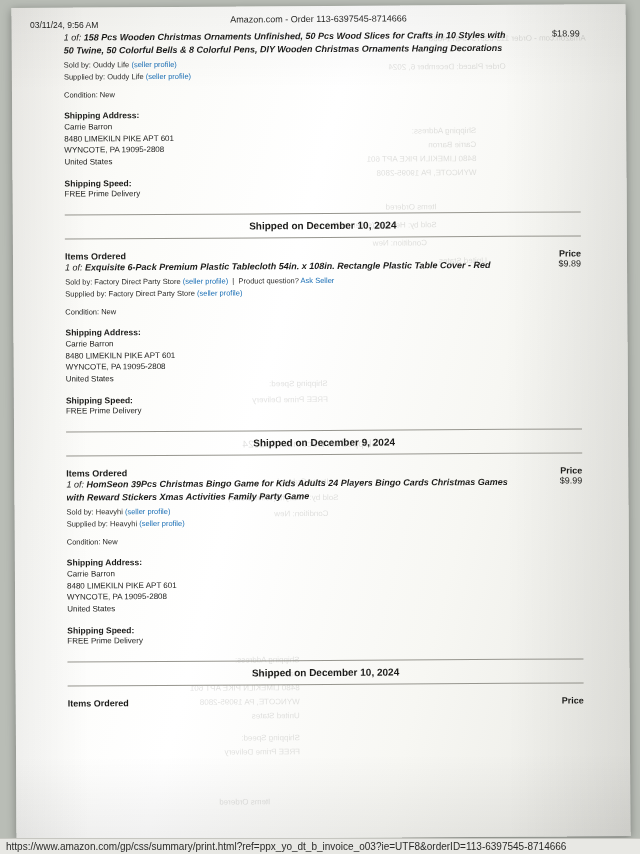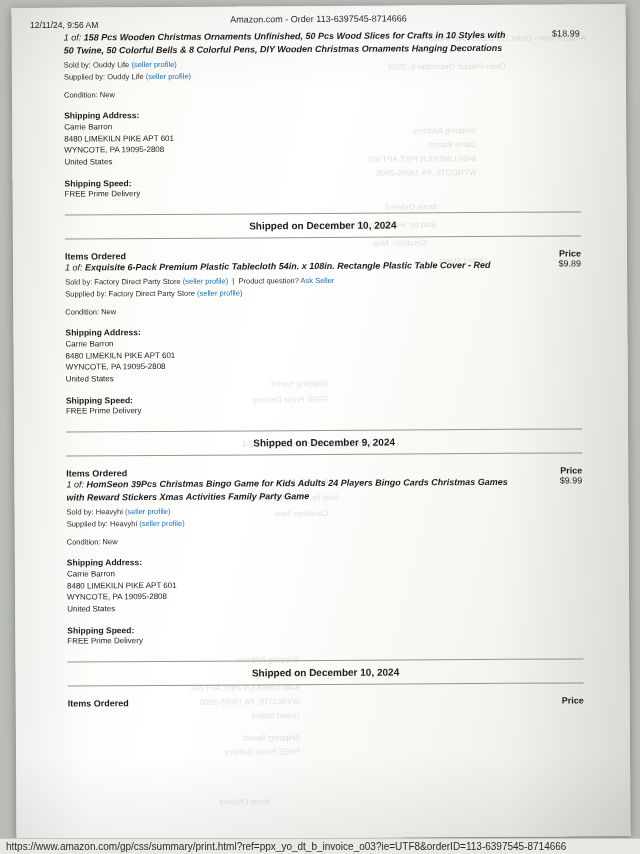--- a/index.html
+++ b/index.html
@@ -140,21 +140,21 @@
     left: 30px;
     top: 20px;
     font-size: 8.5px;
     color: #1d1d1b;
     z-index: 12;
   }
 </style>
 </head>
 <body>
 
-<div class="os-status">12/11/24, 9:56 AM</div>
+<div class="os-status">03/11/24, 9:56 AM</div>
 
 <div id="paper">
 
   <div class="bleed">
     <div style="left:40px; top:28px;">Amazon.com - Order 113-6397545-8714666</div>
     <div style="left:120px; top:56px;">Order Placed: December 6, 2024</div>
     <div style="left:150px; top:120px;">Shipping Address:</div>
     <div style="left:150px; top:134px;">Carrie Barron</div>
     <div style="left:150px; top:148px;">8480 LIMEKILN PIKE APT 601</div>
     <div style="left:150px; top:162px;">WYNCOTE, PA 19095-2808</div>

